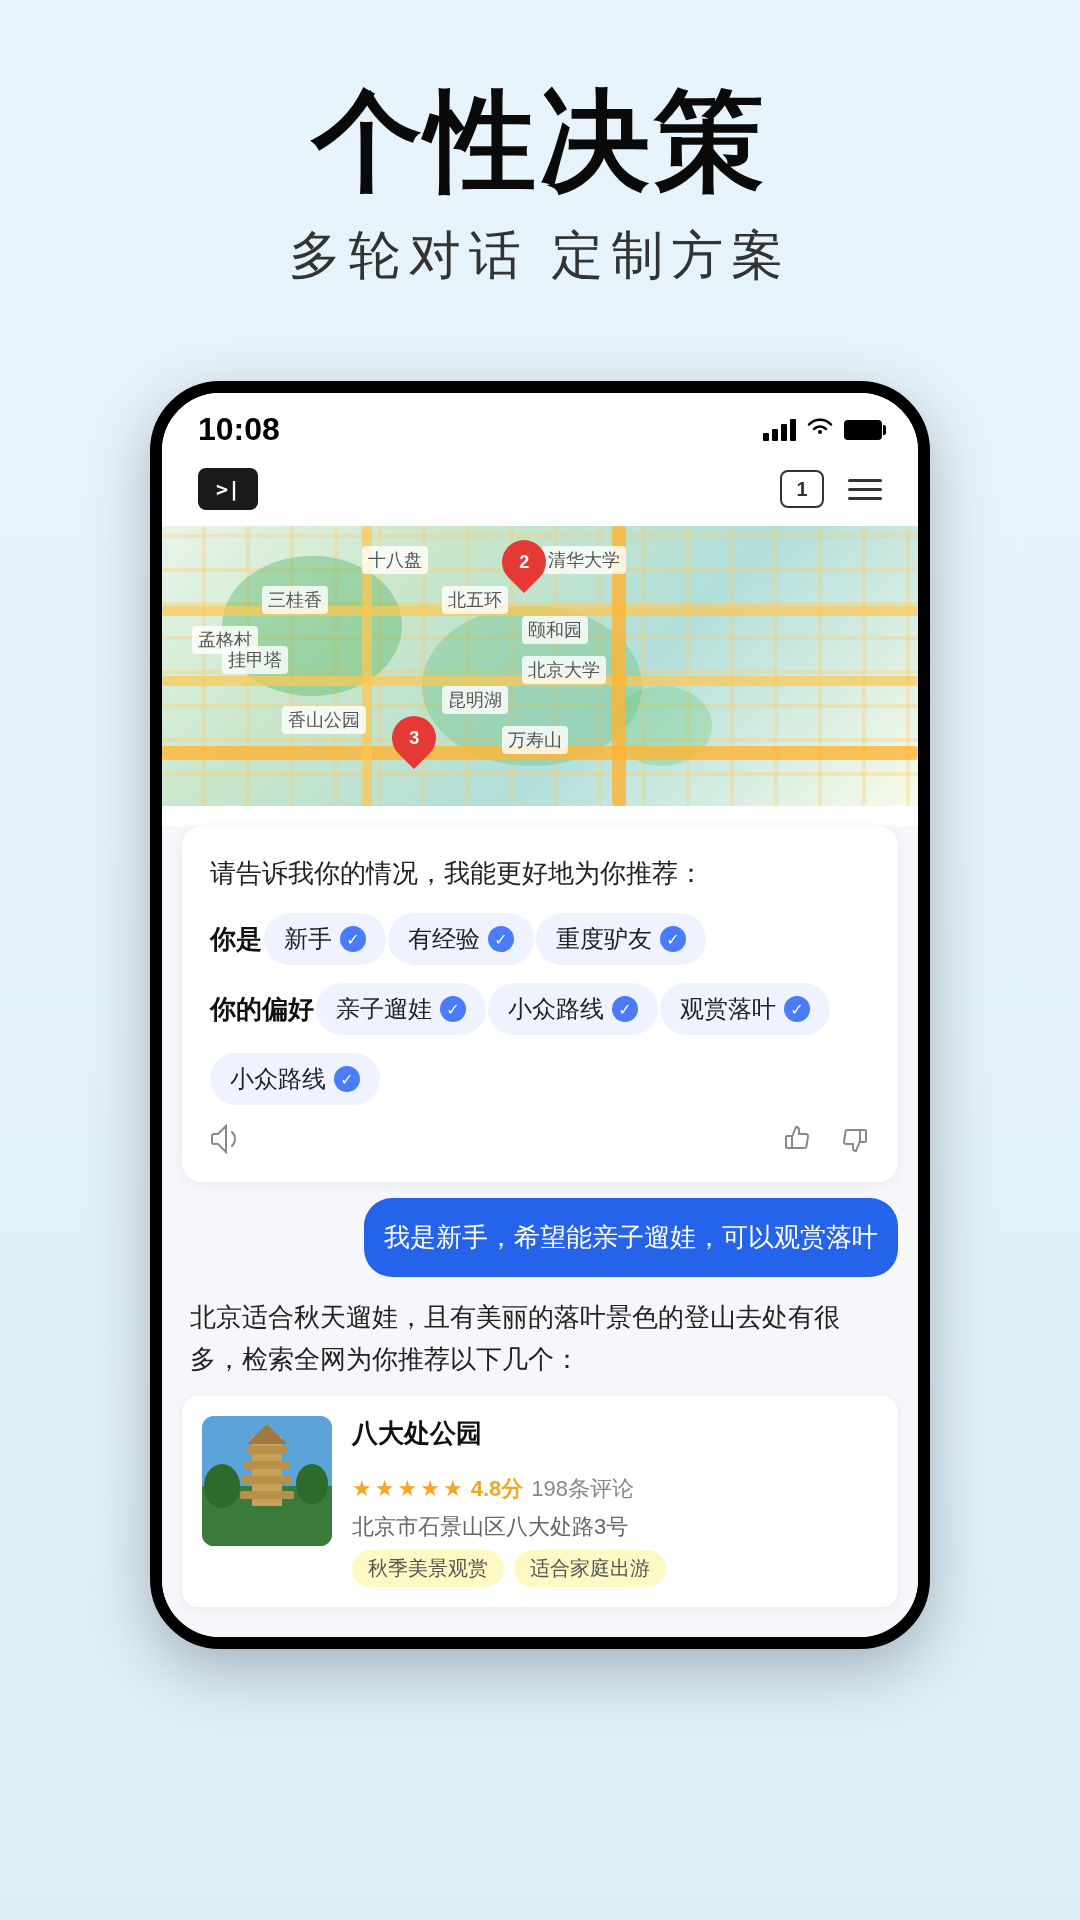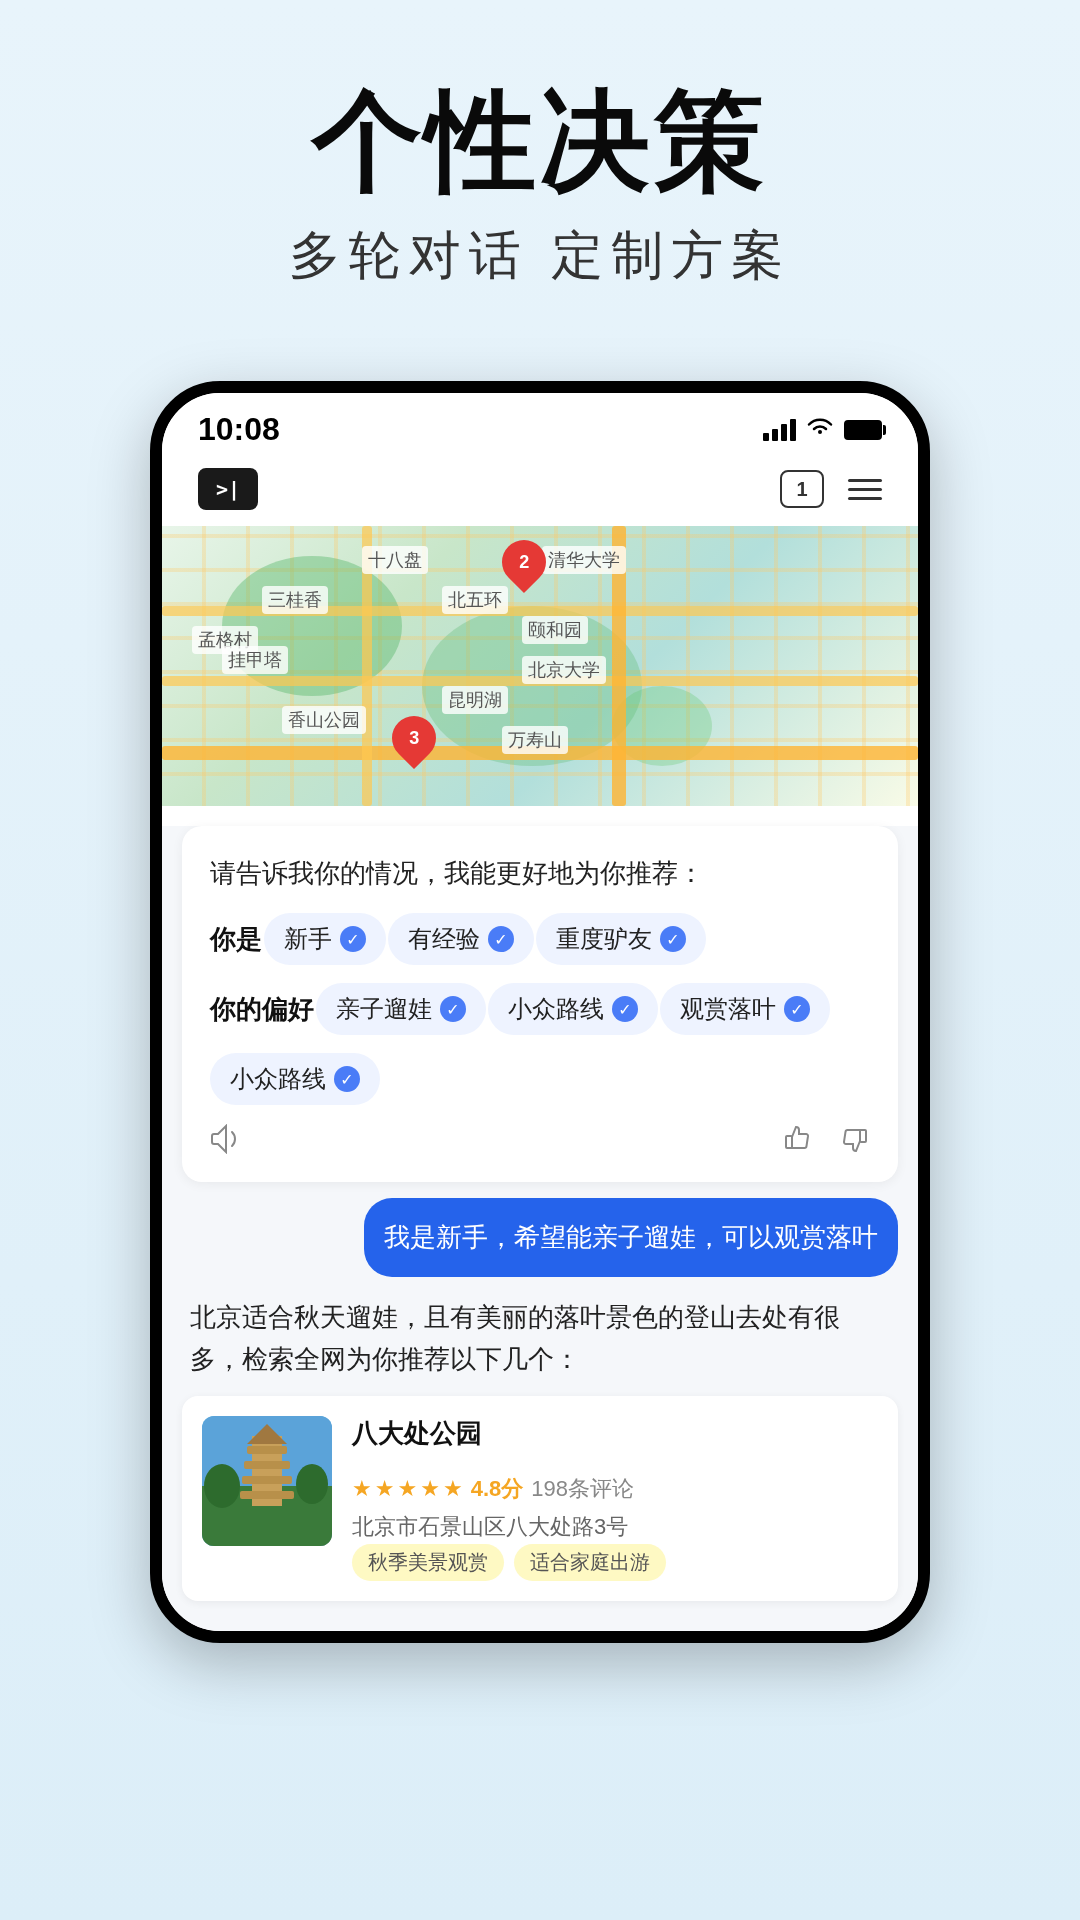--- a/index.html
+++ b/index.html
@@ -357,21 +357,21 @@
       color: #f5a623;
       font-weight: 600;
     }
     .review-count {
       font-size: 22px;
       color: #888;
     }
     .place-address {
       font-size: 22px;
       color: #666;
-      margin-bottom: 2px;
+      margin-bottom: 8px;
     }
     .place-tags {
       display: flex;
       gap: 10px;
       flex-wrap: wrap;
     }
     .place-tag {
       background: #fef9c3;
       border-radius: 20px;
       padding: 5px 16px;

